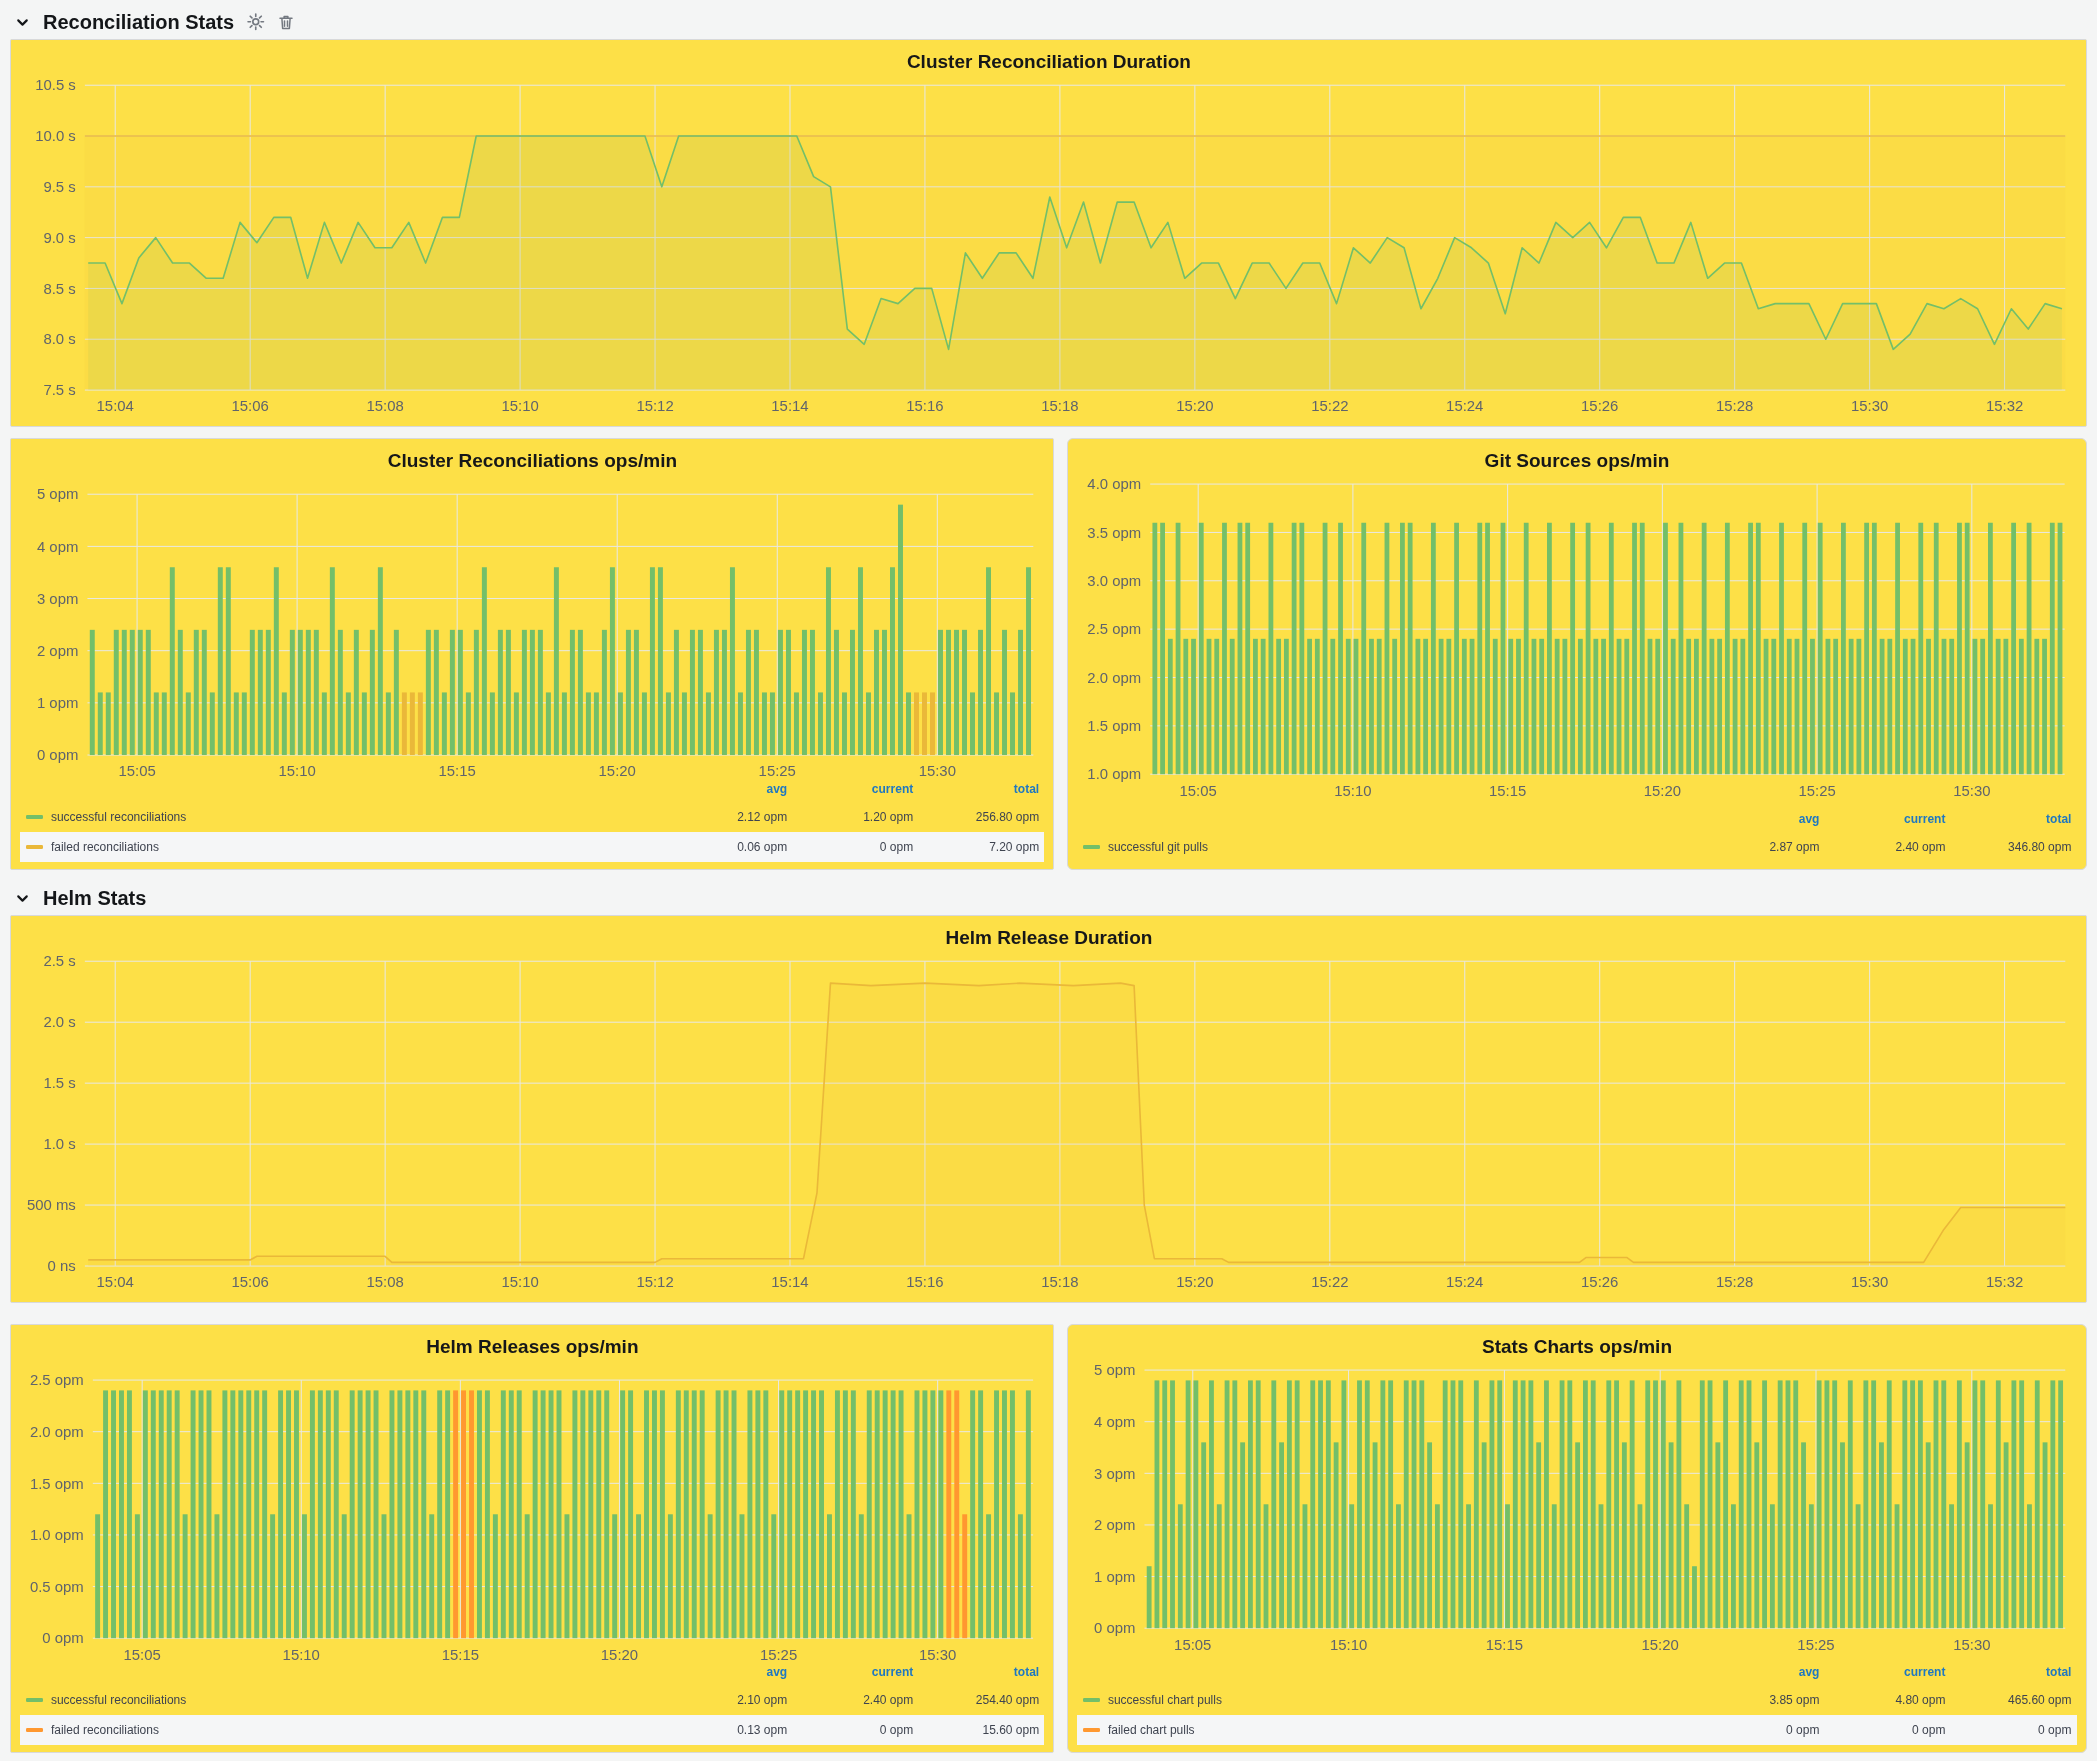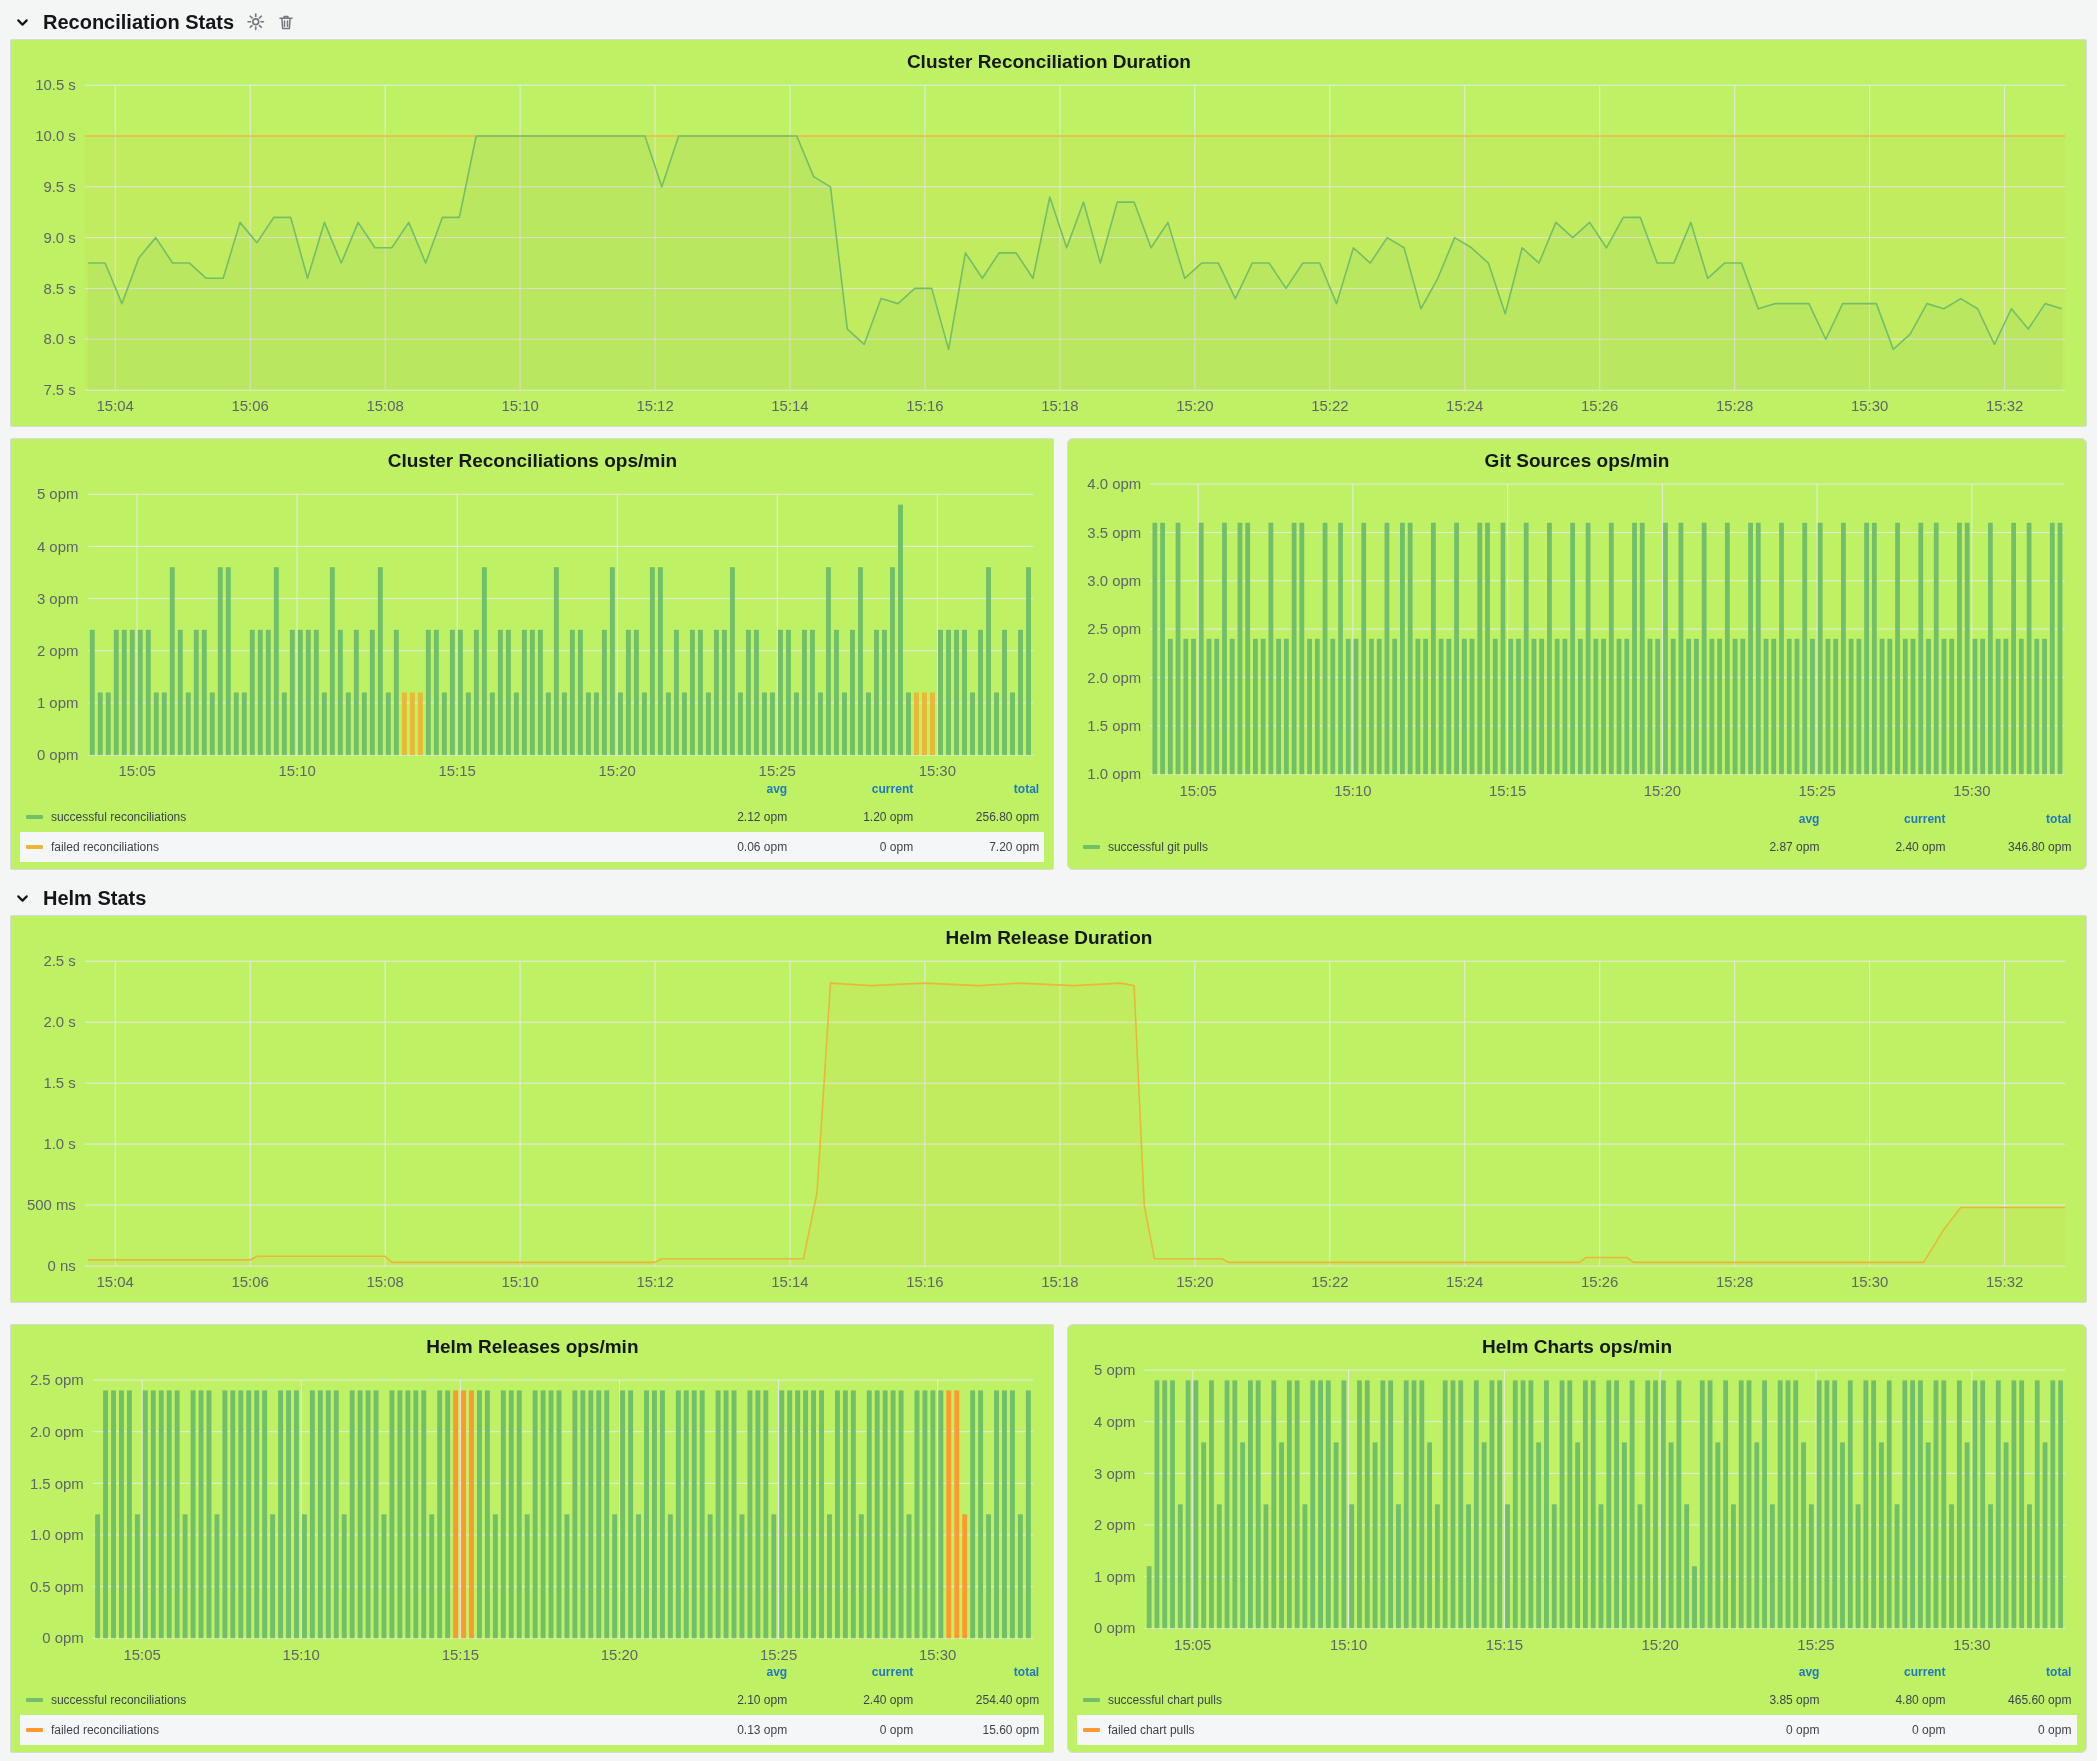--- a/index.html
+++ b/index.html
@@ -12,21 +12,21 @@
   .page { padding: 5.2px 10.4px; display: flex; flex-direction: column; }
   .section-header { display: flex; align-items: center; gap: 11.7px; height: 34px; padding: 0 3.9px; }
   .section-header.mt { margin-top: 13px; height: 32px; }
   .section-title { font-size: 20px; font-weight: 700; color: #141619; cursor: pointer; }
   .chev { display: inline-flex; }
   .icon-btn { display: inline-flex; align-items: center; cursor: pointer; }
   .row { display: flex; gap: 13px; }
   .row-mid { margin-top: 10.4px; height: 432px; }
   .row-bottom { margin-top: 21px; height: 429px; }
   .panel {
-    background: #bef264;
+    background: #fde047;
     border: 0.6px solid #d8d9da;
     border-radius: 1.9px;
     display: flex; flex-direction: column;
     padding: 9px 9px 6.5px 9px;
   }
   .panel-full { width: 2077px; height: 388px; }
   .panel-left { flex: 0 0 1044px; gap: 10px; }
   .panel-right { flex: 1; border-radius: 6px; }
   .row .panel { height: 100%; }
   .panel-title {
@@ -703,21 +703,21 @@
               <span class="legend-dash" style="background:#ff9830"></span>
               <span>failed reconciliations</span>
             </div>
             <div class="legend-col">0.13 opm</div>
             <div class="legend-col">0 opm</div>
             <div class="legend-col">15.60 opm</div>
           </div>
         </div>
     </div>
     <div class="panel panel-right">
-      <div class="panel-title">Helm Charts ops/min</div>
+      <div class="panel-title">Stats Charts ops/min</div>
       <div class="chart">
           <svg width="1000" height="297" viewBox="0 0 1542 458">
             <line x1="104" x2="1524" y1="14" y2="14" stroke="#e7e8ea" stroke-width="1.5"></line>
             <text x="90" y="22" text-anchor="end" fill="#60646c" font-size="23">5 opm</text>
             <line x1="104" x2="1524" y1="93.59999999999998" y2="93.59999999999998" stroke="#e7e8ea" stroke-width="1.5"></line>
             <text x="90" y="101.59999999999998" text-anchor="end" fill="#60646c" font-size="23">4 opm</text>
             <line x1="104" x2="1524" y1="173.20000000000002" y2="173.20000000000002" stroke="#e7e8ea" stroke-width="1.5"></line>
             <text x="90" y="181.20000000000002" text-anchor="end" fill="#60646c" font-size="23">3 opm</text>
             <line x1="104" x2="1524" y1="252.79999999999998" y2="252.79999999999998" stroke="#e7e8ea" stroke-width="1.5"></line>
             <text x="90" y="260.79999999999995" text-anchor="end" fill="#60646c" font-size="23">2 opm</text>

